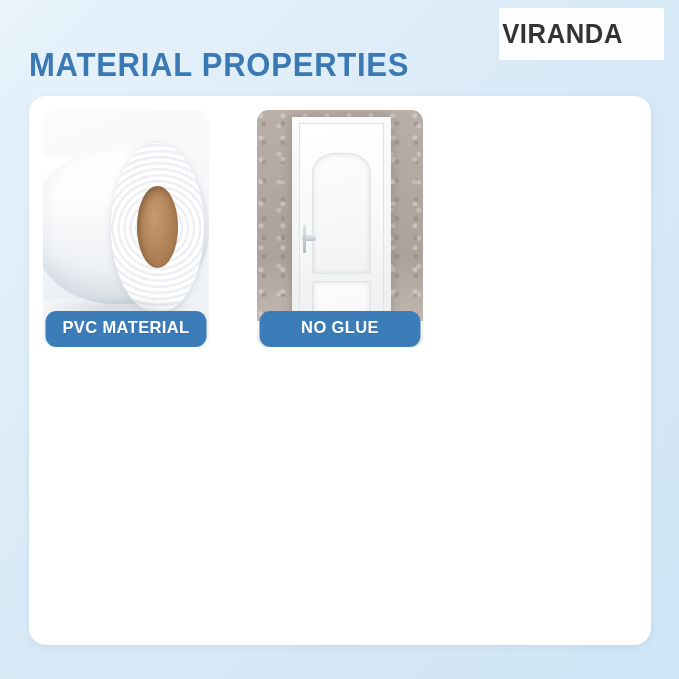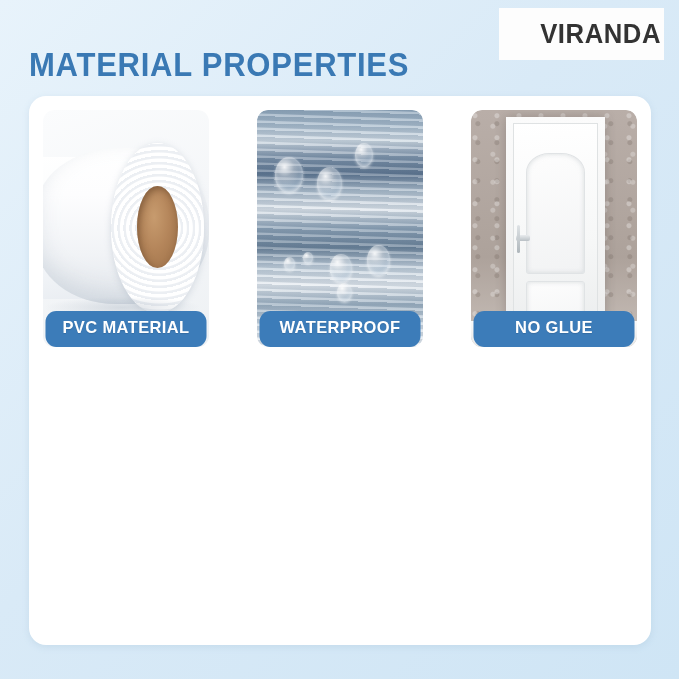--- a/index.html
+++ b/index.html
@@ -24,21 +24,21 @@
   
   .brand-box {
     position: absolute;
     top: 8px;
     left: 499px;
     width: 165px;
     height: 52px;
     background: #fdfdfd;
     display: flex;
     align-items: center;
-    justify-content: flex-end;
+    justify-content: flex-start;
   }
   .brand-text {
     font-family: "Liberation Sans Narrow", "Liberation Sans", sans-serif;
     font-size: 27px;
     font-weight: bold;
     letter-spacing: 0.6px;
     color: #333333;
     transform: scaleX(0.95);
   }
 
@@ -520,33 +520,20 @@
           <div class="roll-body"></div>
           <div class="roll-face"></div>
           <div class="roll-core"></div>
           <div class="roll-shadow"></div>
         </div>
         <div class="card-label">PVC MATERIAL</div>
       </div>
 
 
 
-      <div class="card">
-        <div class="card-media media-water">
-          <div class="drop" style="left:11%;top:20%;width:17%;height:15%;"></div>
-          <div class="drop" style="left:36%;top:24%;width:15%;height:14%;"></div>
-          <div class="drop" style="left:59%;top:14%;width:11%;height:10%;"></div>
-          <div class="drop" style="left:16%;top:62%;width:7%;height:6%;"></div>
-          <div class="drop" style="left:28%;top:60%;width:6%;height:5%;"></div>
-          <div class="drop" style="left:44%;top:61%;width:13%;height:12%;"></div>
-          <div class="drop" style="left:66%;top:57%;width:14%;height:13%;"></div>
-          <div class="drop" style="left:48%;top:73%;width:9%;height:8%;"></div>
-        </div>
-        <div class="card-label">WATERPROOF</div>
-      </div>
 
 
       <div class="card">
         <div class="card-media media-door">
           <div class="skirting"></div>
           <div class="door-frame">
             <div class="door-slab">
               <div class="door-panel door-panel-top"></div>
               <div class="door-panel door-panel-bot"></div>
               <div class="door-handle"></div>

